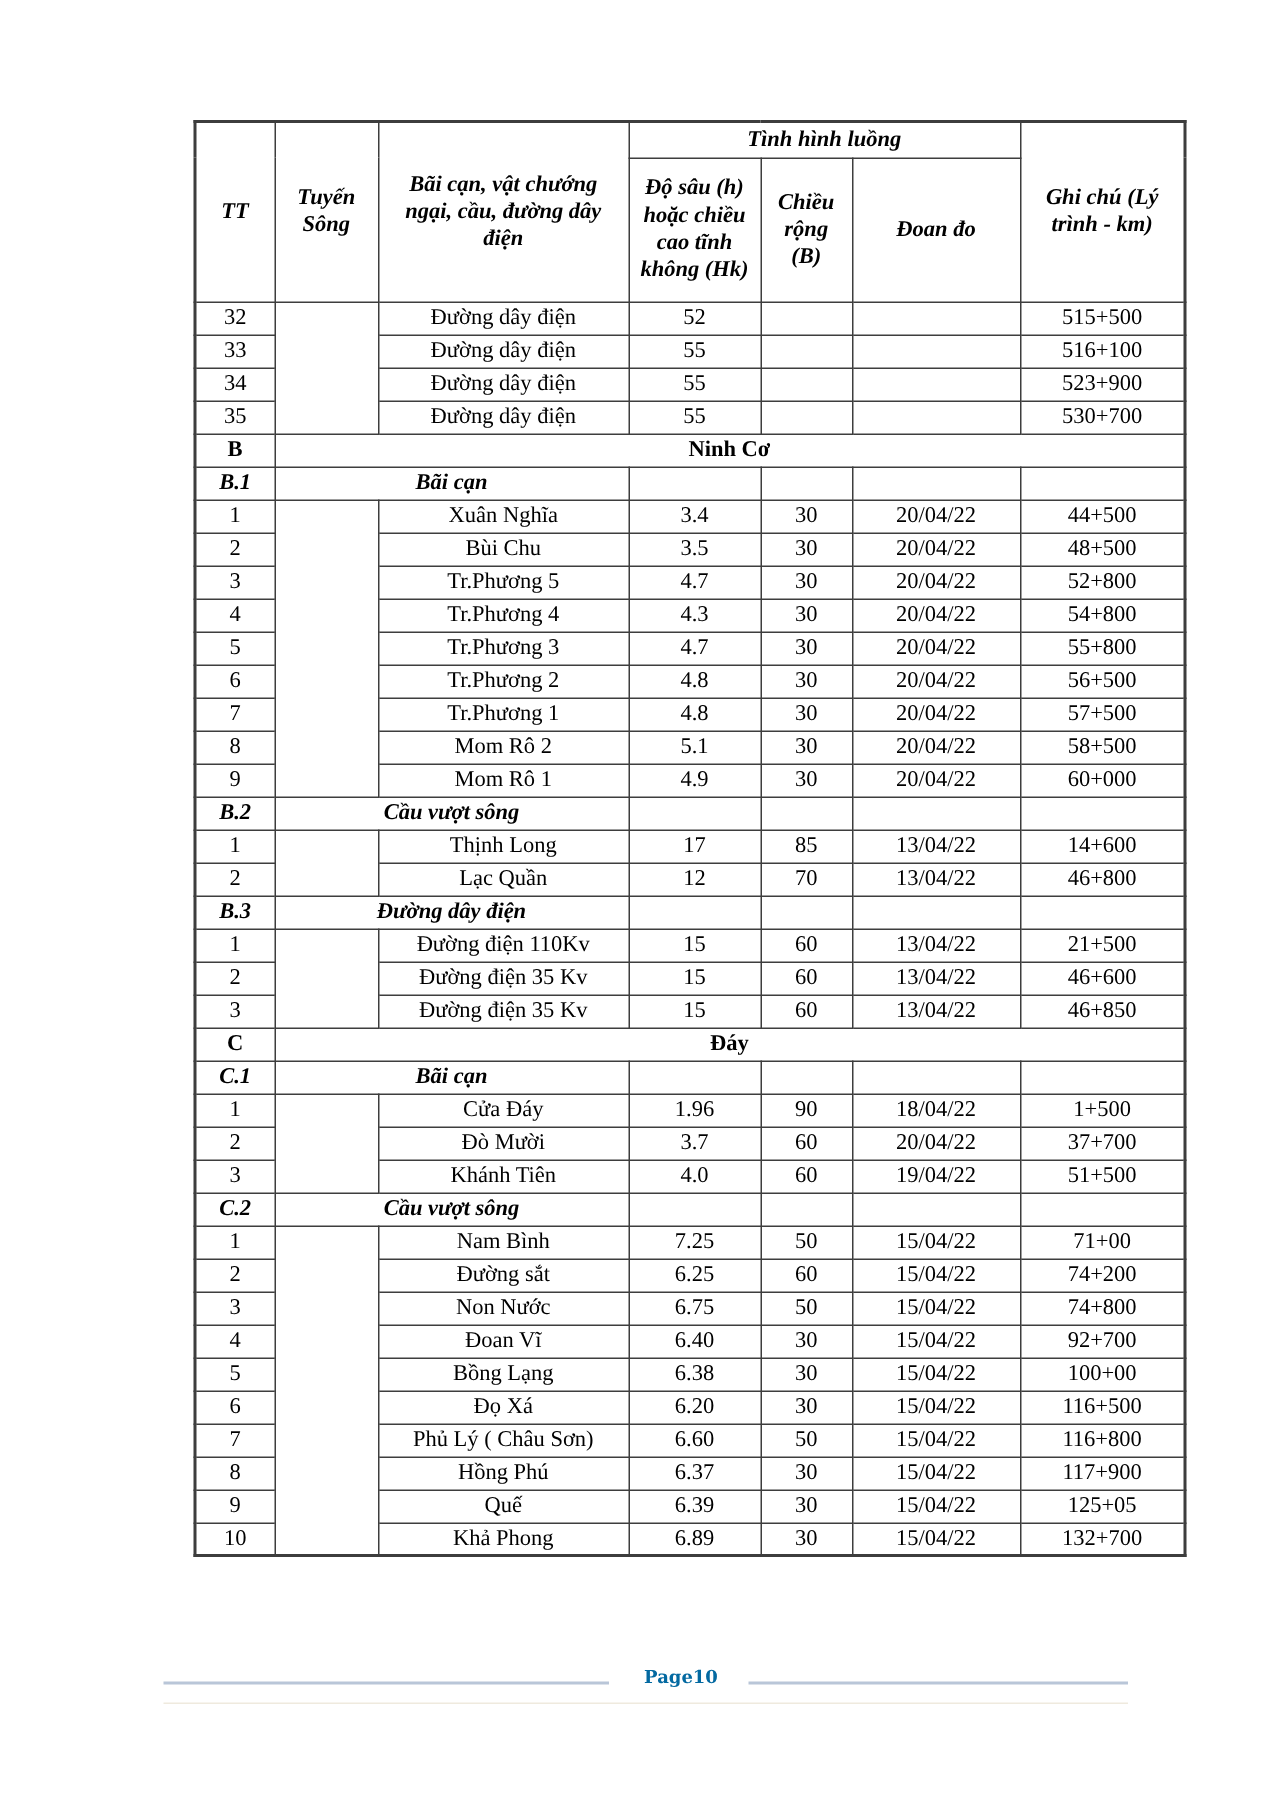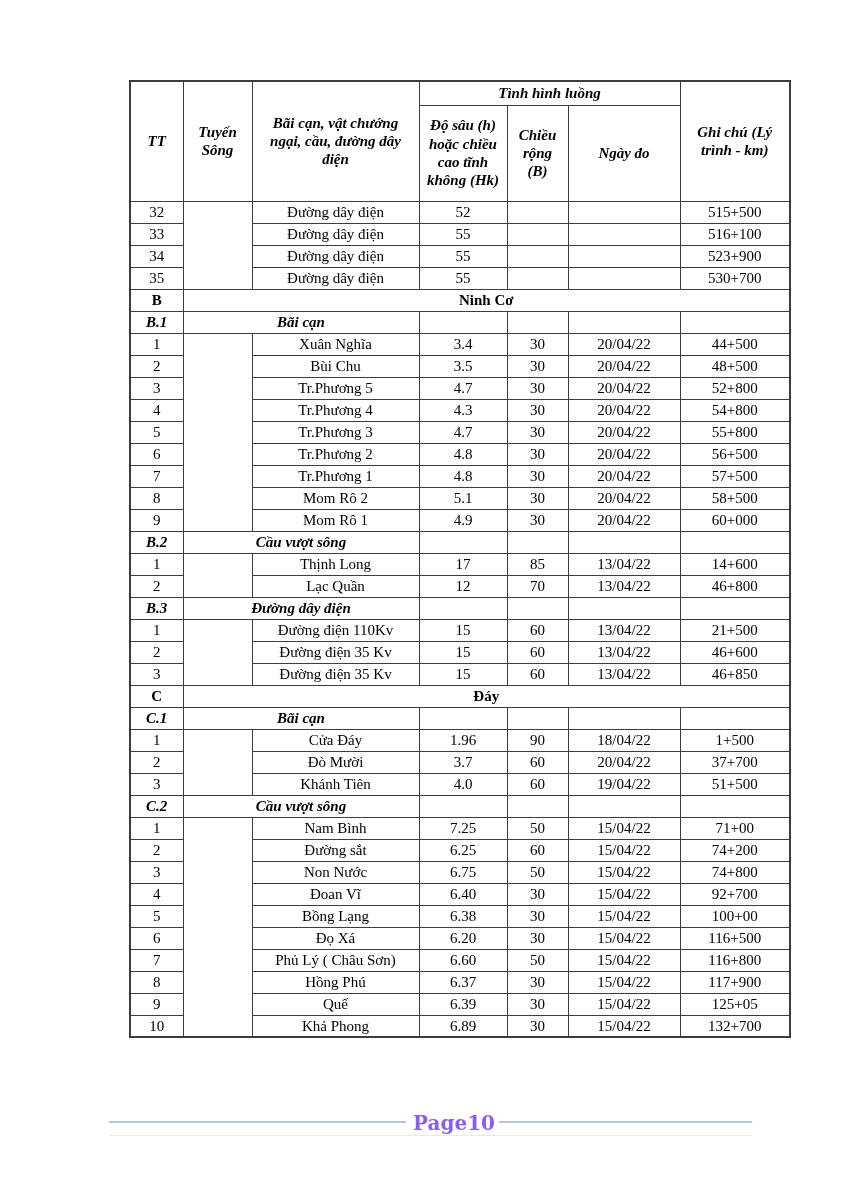--- a/index.html
+++ b/index.html
@@ -33,21 +33,21 @@
   .sub td.empty{font-weight:normal;font-style:normal;}
   .footer-line{
     position:absolute;height:2px;background:#b9c6d8;top:1121px;
   }
   .footer-line2{
     position:absolute;height:1px;background:#efeade;top:1135px;left:109px;width:643px;
   }
   .page-num{
     position:absolute;top:1111px;left:409px;width:90px;text-align:center;
     font-family:"DejaVu Serif","Liberation Serif",serif;
-    font-weight:bold;font-size:20px;color:#8b5cf6;
+    font-weight:bold;font-size:12px;color:#0369a1;
   }
 </style>
 </head>
 <body>
 
 <table class="doc-table">
   <colgroup>
     <col style="width:53px">
     <col style="width:69px">
     <col style="width:167px">
@@ -60,21 +60,21 @@
     <tr class="h-top">
       <th rowspan="2">TT</th>
       <th rowspan="2">Tuyến Sông</th>
       <th rowspan="2">Bãi cạn, vật chướng ngại, cầu, đường dây điện</th>
       <th colspan="3">Tình hình luồng</th>
       <th rowspan="2">Ghi chú (Lý trình - km)</th>
     </tr>
     <tr class="h-main">
       <th>Độ sâu (h) hoặc chiều cao tĩnh không (Hk)</th>
       <th>Chiều rộng (B)</th>
-      <th>Ngày đo</th>
+      <th>Đoan đo</th>
     </tr>
   </thead>
   <tbody id="table-body">
       <tr>
         <td class="c">32</td>
         <td rowspan="4"></td>
         <td class="l">Đường dây điện</td>
         <td class="c">52</td>
         <td class="c"></td>
         <td class="c"></td>

